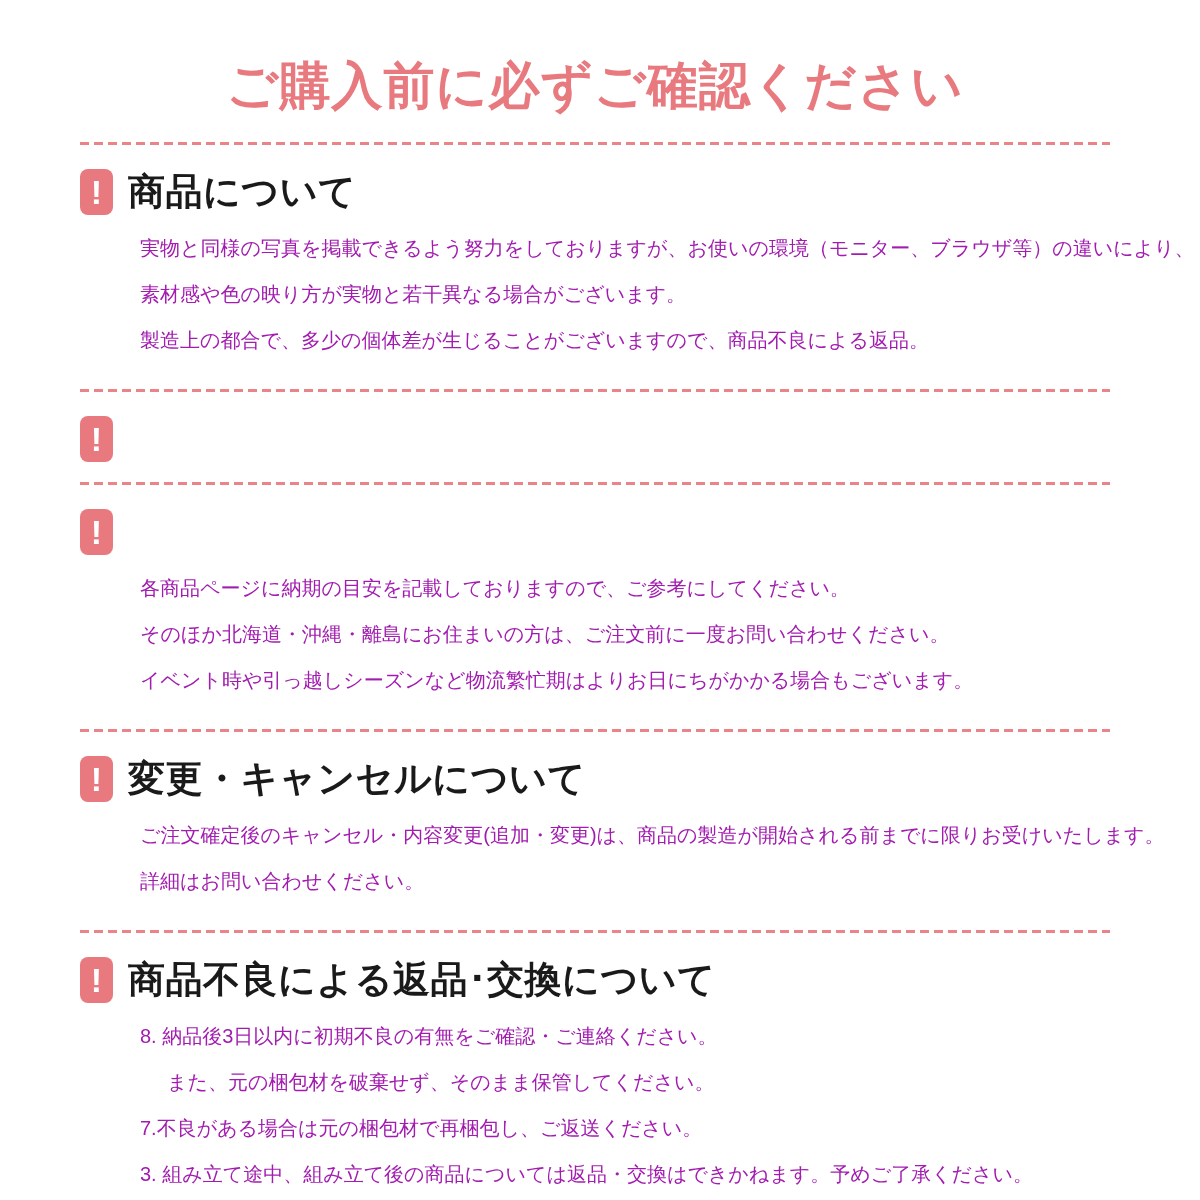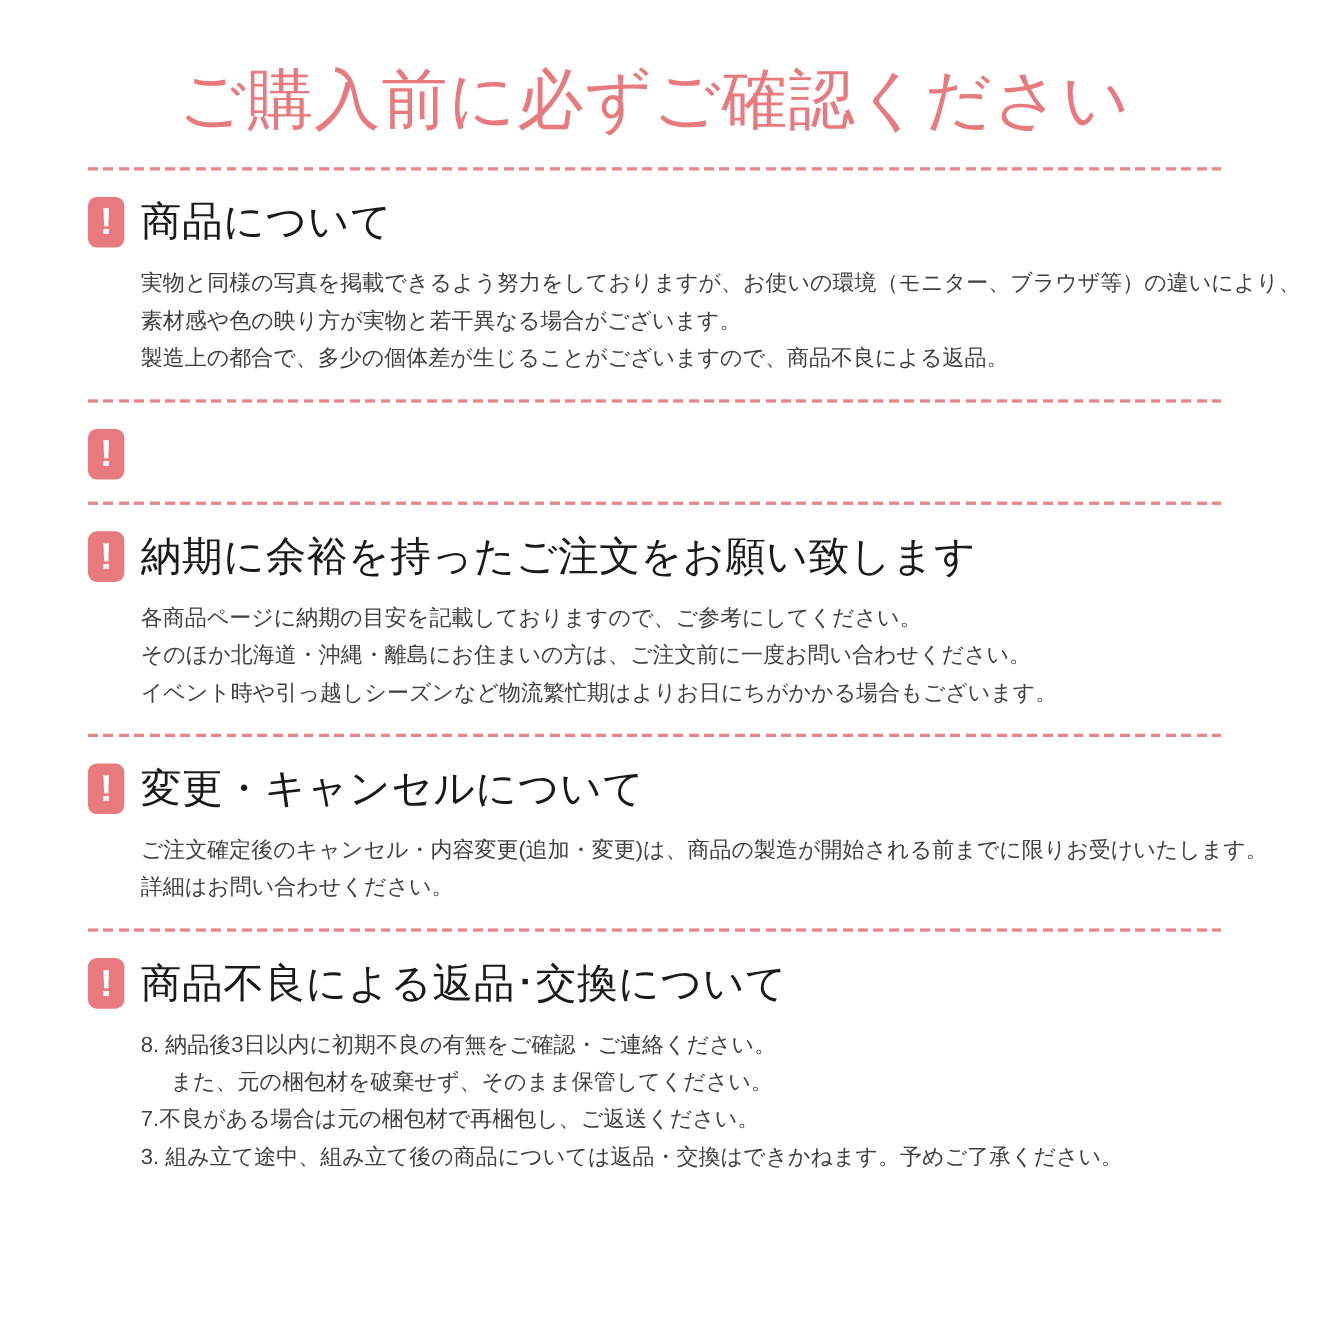--- a/index.html
+++ b/index.html
@@ -13,22 +13,22 @@
     font-family: "Liberation Sans", "DejaVu Sans", sans-serif;
     color: #2b2b2b;
     overflow: hidden;
   }
   .page {
     padding: 0 90px 0 80px; 
   }
   .page-title {
     margin: 58px 0 0 0;
     text-align: center;
-    font-size: 60px;
-    font-weight: normal;
+    font-size: 51px;
+    font-weight: bold;
     letter-spacing: 1px;
     color: #e8797e;
     line-height: 1.1;
   }
   .title-wrap { margin-bottom: 28px; }
   .dashline {
     height: 3px;
     background: repeating-linear-gradient(
       to right,
       #ea8489 0px, #ea8489 9px,
@@ -51,34 +51,34 @@
     display: flex;
     align-items: center;
     justify-content: center;
     font-size: 34px;
     font-weight: bold;
     line-height: 1;
   }
   .section-heading {
     margin: 0;
     font-size: 37px;
-    font-weight: normal;
+    font-weight: bold;
     color: #1a1a1a;
     letter-spacing: 0.5px;
     line-height: 1.2;
     white-space: nowrap;
   }
   .section-body {
     margin: 16px 0 0 48px;
   }
   .section-body p {
-    margin: 0;
+    margin: 12px;
     font-size: 20px;
     line-height: 34px;
-    color: #404040;
+    color: #a21caf;
     white-space: nowrap;
   }
   .section-body p.indent {
     padding-left: 27px;
   }
 </style>
 </head>
 <body>
 
 <div class="page">
@@ -113,21 +113,20 @@
     </div>
   </section>
 
   <div class="dashline"></div>
 
   <section class="section">
     <div class="section-head">
       <span class="excl-icon">
           <span>!</span>
         </span>
-      <h2 class="section-heading">納期に余裕を持ったご注文をお願い致します</h2>
     </div>
     <div class="section-body">
       <p>各商品ページに納期の目安を記載しておりますので、ご参考にしてください。</p>
       <p>そのほか北海道・沖縄・離島にお住まいの方は、ご注文前に一度お問い合わせください。</p>
       <p>イベント時や引っ越しシーズンなど物流繁忙期はよりお日にちがかかる場合もございます。</p>
     </div>
   </section>
 
   <div class="dashline"></div>
 

